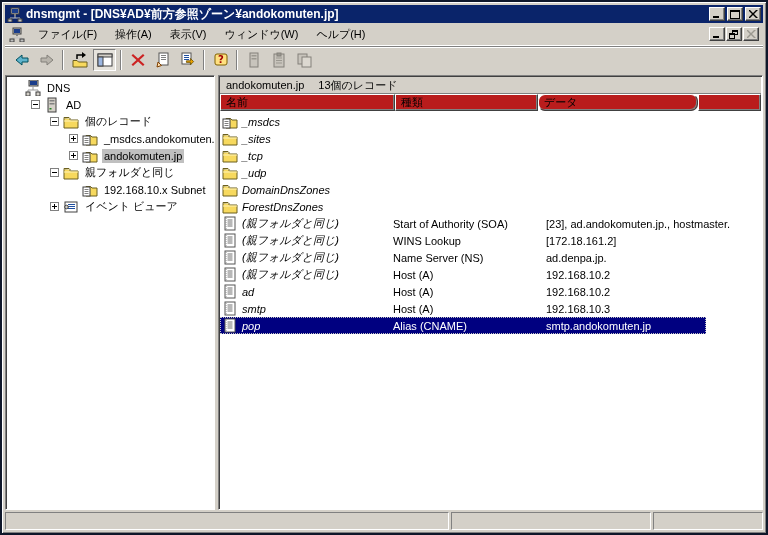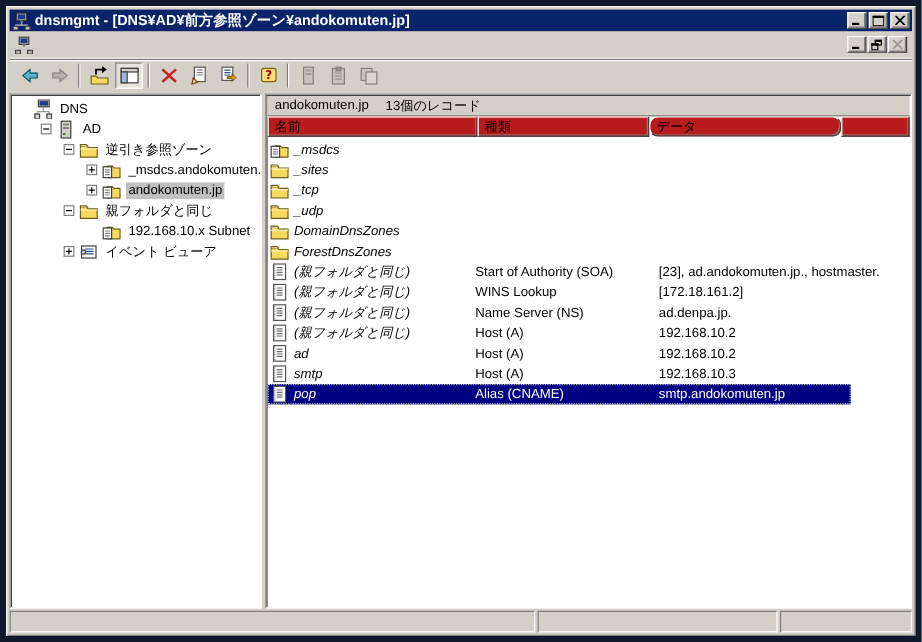--- a/index.html
+++ b/index.html
@@ -1,20 +1,20 @@
 <!DOCTYPE html>
 <html><head>
 <meta charset="utf-8">
 <style>
   html,body{margin:0;padding:0;background:#3A6EA5;}
   *{box-sizing:border-box;}
   body{font-family:"Liberation Sans","DejaVu Sans",sans-serif;font-size:11px;color:#000;}
 
   .window{position:relative;width:768px;height:535px;background:#D4D0C8;
-    border:5px solid #0f172a;box-shadow:inset 1px 1px 0 #FFFFFF, inset -1px -1px 0 #808080;
+    border:2px solid #0f172a;box-shadow:inset 1px 1px 0 #FFFFFF, inset -1px -1px 0 #808080;
     padding:3px;display:flex;flex-direction:column;}
 
   
   .titlebar{height:18px;background:#0A246A;display:flex;align-items:center;padding:0 2px;flex:none;}
   .titlebar .ticon{width:16px;height:14px;margin-right:3px;flex:none;}
   .title-text{color:#FFFFFF;font-weight:bold;font-size:12px;flex:1;white-space:nowrap;overflow:hidden;line-height:18px;}
   .capbtns{display:flex;gap:2px;flex:none;}
   .capbtn{width:16px;height:14px;background:#D4D0C8;border:1px solid;border-color:#FFFFFF #404040 #404040 #FFFFFF;
     box-shadow:inset -1px -1px 0 #808080;display:flex;align-items:center;justify-content:center;padding:0;}
   .capbtn svg{display:block;}
@@ -117,20 +117,27 @@
 
   <div class="menubar">
     <span class="micon"><svg width="16" height="15" viewBox="0 0 16 15">
           <rect x="4" y="1" width="8" height="6" fill="#C0C0C0" stroke="#404040"></rect>
           <rect x="5" y="2" width="6" height="4" fill="#1B3E8C"></rect>
           <rect x="7" y="7" width="2" height="2" fill="#808080"></rect>
           <path d="M3 11h10M3 11v2M13 11v2M8 9v2" stroke="#C0C0C0" fill="none"></path>
           <rect x="1" y="12" width="4" height="3" fill="#C0C0C0" stroke="#404040"></rect>
           <rect x="11" y="12" width="4" height="3" fill="#C0C0C0" stroke="#404040"></rect>
         </svg></span>
+    <span style="display:flex;">
+        <span class="menu-item">ファイル(F)</span>
+        <span class="menu-item">操作(A)</span>
+        <span class="menu-item">表示(V)</span>
+        <span class="menu-item">ウィンドウ(W)</span>
+        <span class="menu-item">ヘルプ(H)</span>
+      </span>
     <span class="spring"></span>
     <span class="mdibtns">
       <button class="capbtn">
         <svg width="10" height="8" viewBox="0 0 10 8">
             <rect x="1" y="6" width="6" height="2" fill="#000"></rect>
           </svg>
       </button>
       <button class="capbtn">
         <svg width="10" height="9" viewBox="0 0 10 9">
             <rect x="3" y="0" width="6" height="2" fill="#000"></rect>
@@ -272,21 +279,21 @@
         </div>
         <div class="tree-row" style="padding-left: 42px;">
           <span class="exp-slot">
             <span class="expander minus"></span>
           </span>
           <span class="tree-icon"><svg width="16" height="16" viewBox="0 0 16 16">
               <path d="M1 4.5h5l1.5 1.5H15v8H1z" fill="#F7D95E" stroke="#6B5F1E"></path>
               <path d="M1 4.5V3.5h5l1.5 1.5" fill="#FFF3B8" stroke="#6B5F1E"></path>
               <path d="M1 7h14" stroke="#FFF3B8"></path>
             </svg></span>
-          <span class="tree-label">逆引き参照ゾーン</span>
+          <span class="tree-label">個のレコード</span>
         </div>
         <div class="tree-row" style="padding-left: 61px;">
           <span class="exp-slot">
             <span class="expander plus"></span>
           </span>
           <span class="tree-icon"><svg width="16" height="16" viewBox="0 0 16 16">
               <path d="M4 4.5h4.5L10 6h5v8H4z" fill="#F7D95E" stroke="#6B5F1E"></path>
               <rect x="1" y="5" width="7" height="9" fill="#FFFFFF" stroke="#404040"></rect>
               <path d="M2.5 7.5h4M2.5 9.5h4M2.5 11.5h4" stroke="#808080"></path>
             </svg></span>

